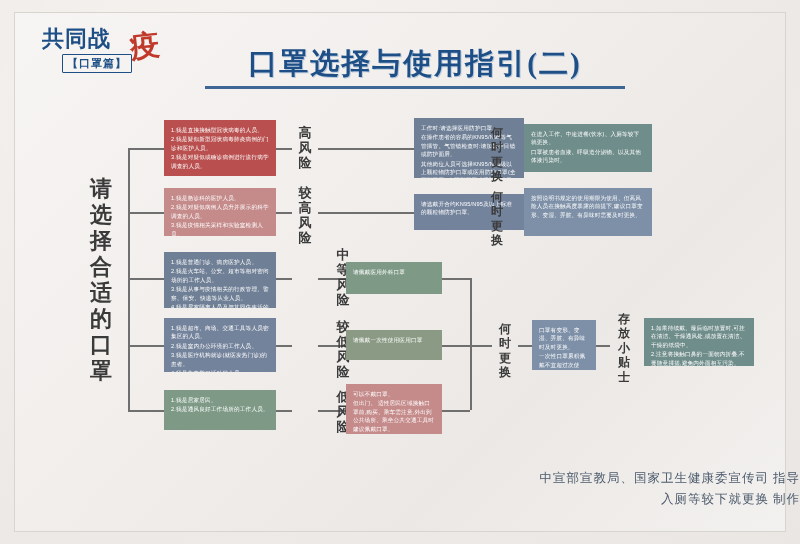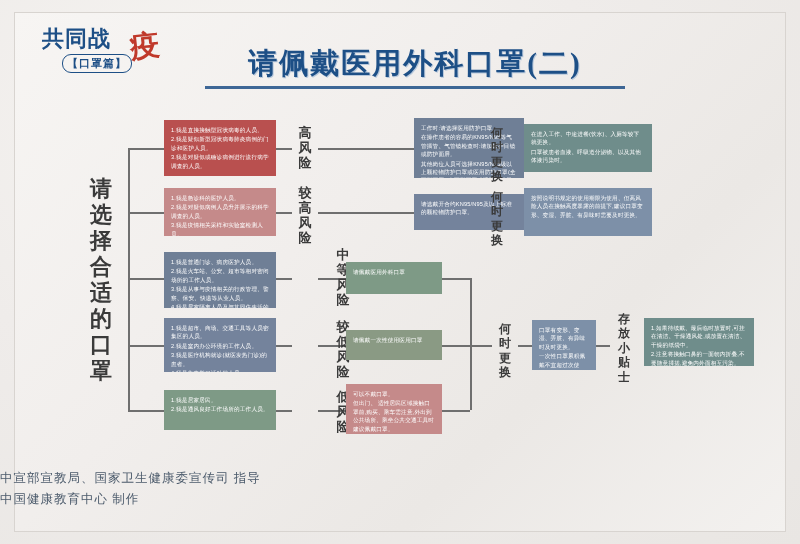--- a/index.html
+++ b/index.html
@@ -33,21 +33,21 @@
   }
   .logo-red{
     position:absolute;left:88px;top:2px;
     font-family:"Liberation Serif","DejaVu Serif",serif;
     font-size:30px;font-weight:bold;color:#c0392b;
     transform:rotate(-6deg);
   }
   .logo-sub{
     position:absolute;left:20px;top:30px;
     font-size:11px;color:#1d4f86;font-weight:bold;
-    border:1px solid #1d4f86;padding:1px 4px;border-radius:9px;
+    border:1px solid #1d4f86;padding:1px 4px;border-radius:1px;
     letter-spacing:1px;
   }
   .title{
     position:absolute;left:205px;top:44px;width:420px;
     text-align:center;
     font-family:"Liberation Serif","DejaVu Serif",serif;
     font-weight:bold;font-size:29px;color:#1d4f86;
     letter-spacing:2px;
     text-shadow:1px 1px 0 #b9c9dc;
   }
@@ -108,38 +108,38 @@
   .c-pink{background:#c58a8a;}
   .c-slate{background:#6f7f96;}
   .c-blue{background:#74839c;}
   .c-green{background:#7e9a86;}
   .c-teal{background:#6f8d8b;}
   .c-steel{background:#7d90a8;}
   .c-olive{background:#8a9a84;}
   
   .footer{
     position:absolute;left:0;right:0;bottom:34px;
-    text-align:left;
+    text-align:right;
     font-family:"Liberation Serif","DejaVu Serif",serif;
     font-size:12.5px;color:#4b5a6b;line-height:1.7;
     letter-spacing:1px;
   }
 </style>
 </head>
 <body>
 
 <div id="poster">
   <div class="inner-frame"></div>
 
   <div class="logo">
     <div class="logo-main">共同战</div>
     <div class="logo-red">疫</div>
     <div class="logo-sub">【口罩篇】</div>
   </div>
-  <div class="title">请佩戴医用外科口罩(二)</div>
+  <div class="title">口罩选择与使用指引(二)</div>
   <div class="title-rule"></div>
 
   <div class="vert-title">
     <span>请</span>
     <span>选</span>
     <span>择</span>
     <span>合</span>
     <span>适</span>
     <span>的</span>
     <span>口</span>
@@ -289,15 +289,15 @@
     <span>风</span>
     <span>险</span>
   </div>
   <div class="box c-pink" style="left:346px;top:384px;width:96px;height:50px;">
     <p>可以不戴口罩。</p>
     <p>但出门、 适性居民区域接触口罩前,购买、乘车需注意,外出到公共场所、乘坐公共交通工具时建议佩戴口罩。</p>
   </div>
 
   <div class="footer">
     <div>中宣部宣教局、国家卫生健康委宣传司    指导</div>
-    <div>中国健康教育中心    制作</div>
+    <div>入厕等较下就更换    制作</div>
   </div>
 </div>
 
 </body></html>

